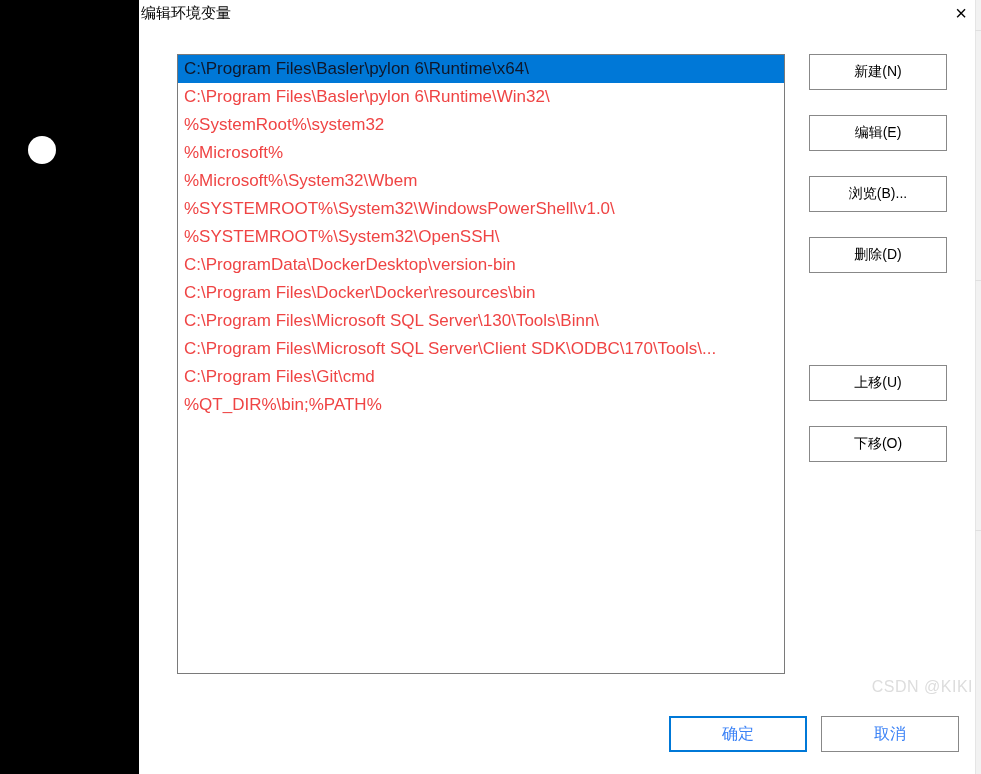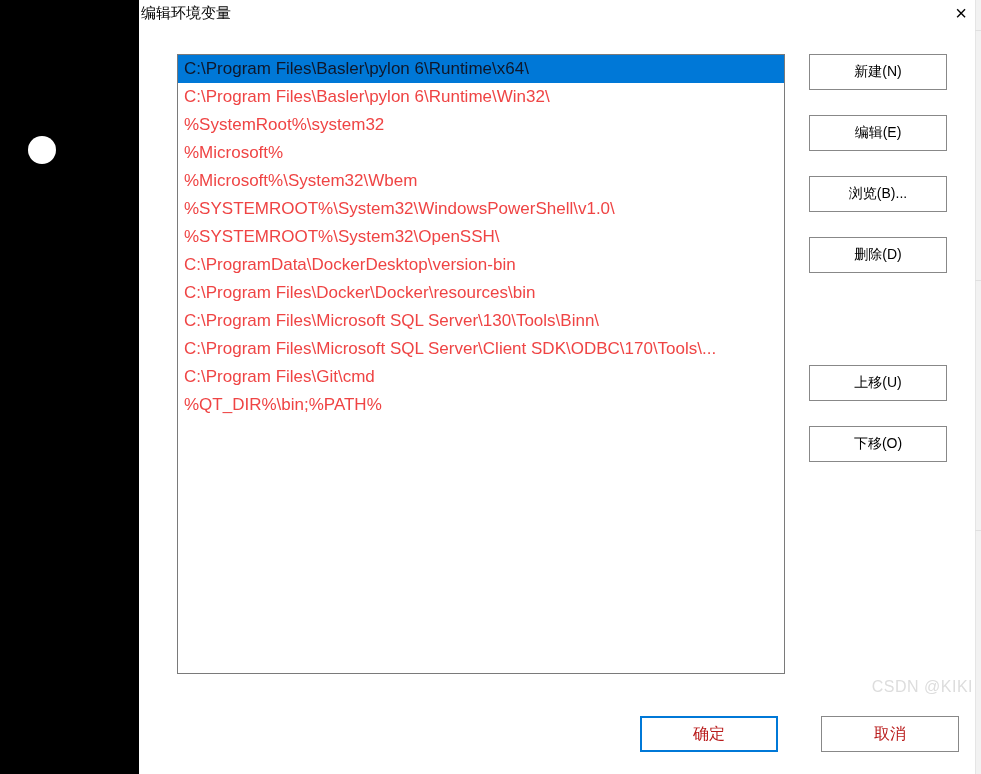--- a/index.html
+++ b/index.html
@@ -115,23 +115,22 @@
       gap: 14px;
       padding: 22px 22px 22px 0;
     }
     .footer-btn {
       width: 138px;
       height: 36px;
       border: 1px solid #888;
       background: #fff;
       font-family: Liberation Serif, serif;
       font-size: 16px;
-      color: #b91c1c;
+      color: #3b82f6;
       cursor: pointer;
-      margin-left: 29px;
     }
     .footer-btn.primary {
       border: 2px solid #0078d7;
     }
     .watermark {
       position: absolute;
       right: 8px;
       bottom: 78px;
       font-size: 16px;
       color: #ddd;

